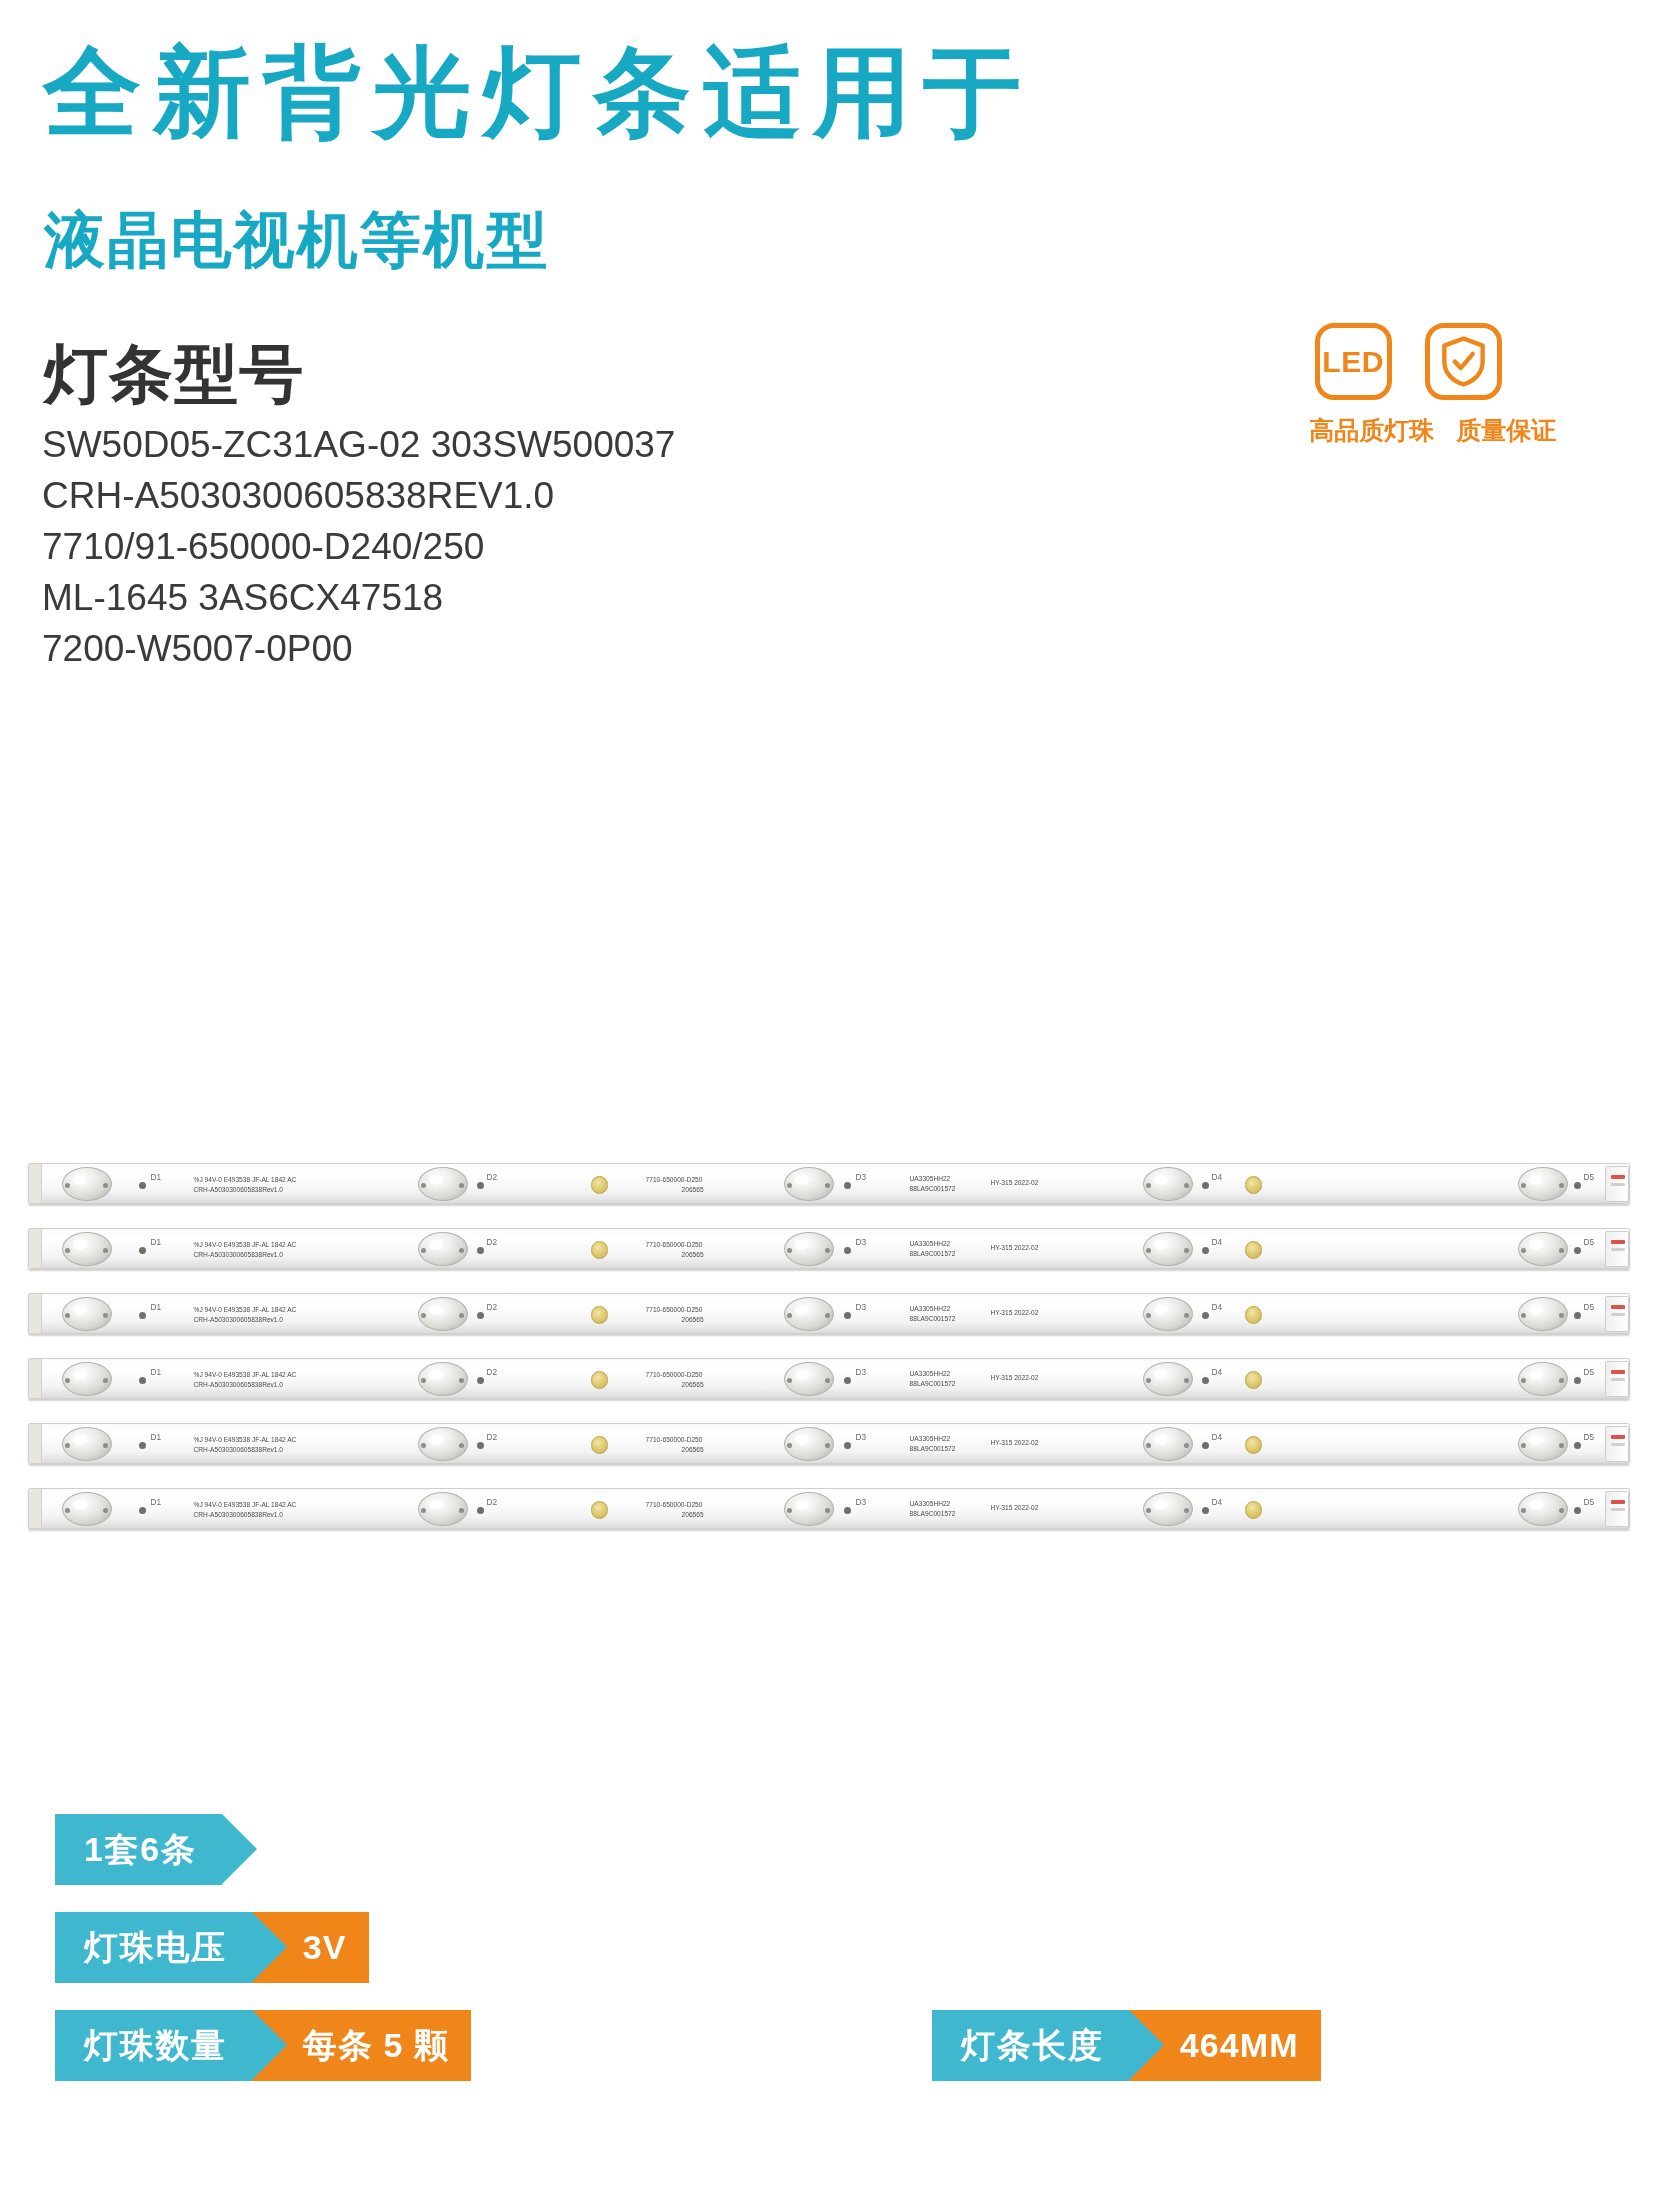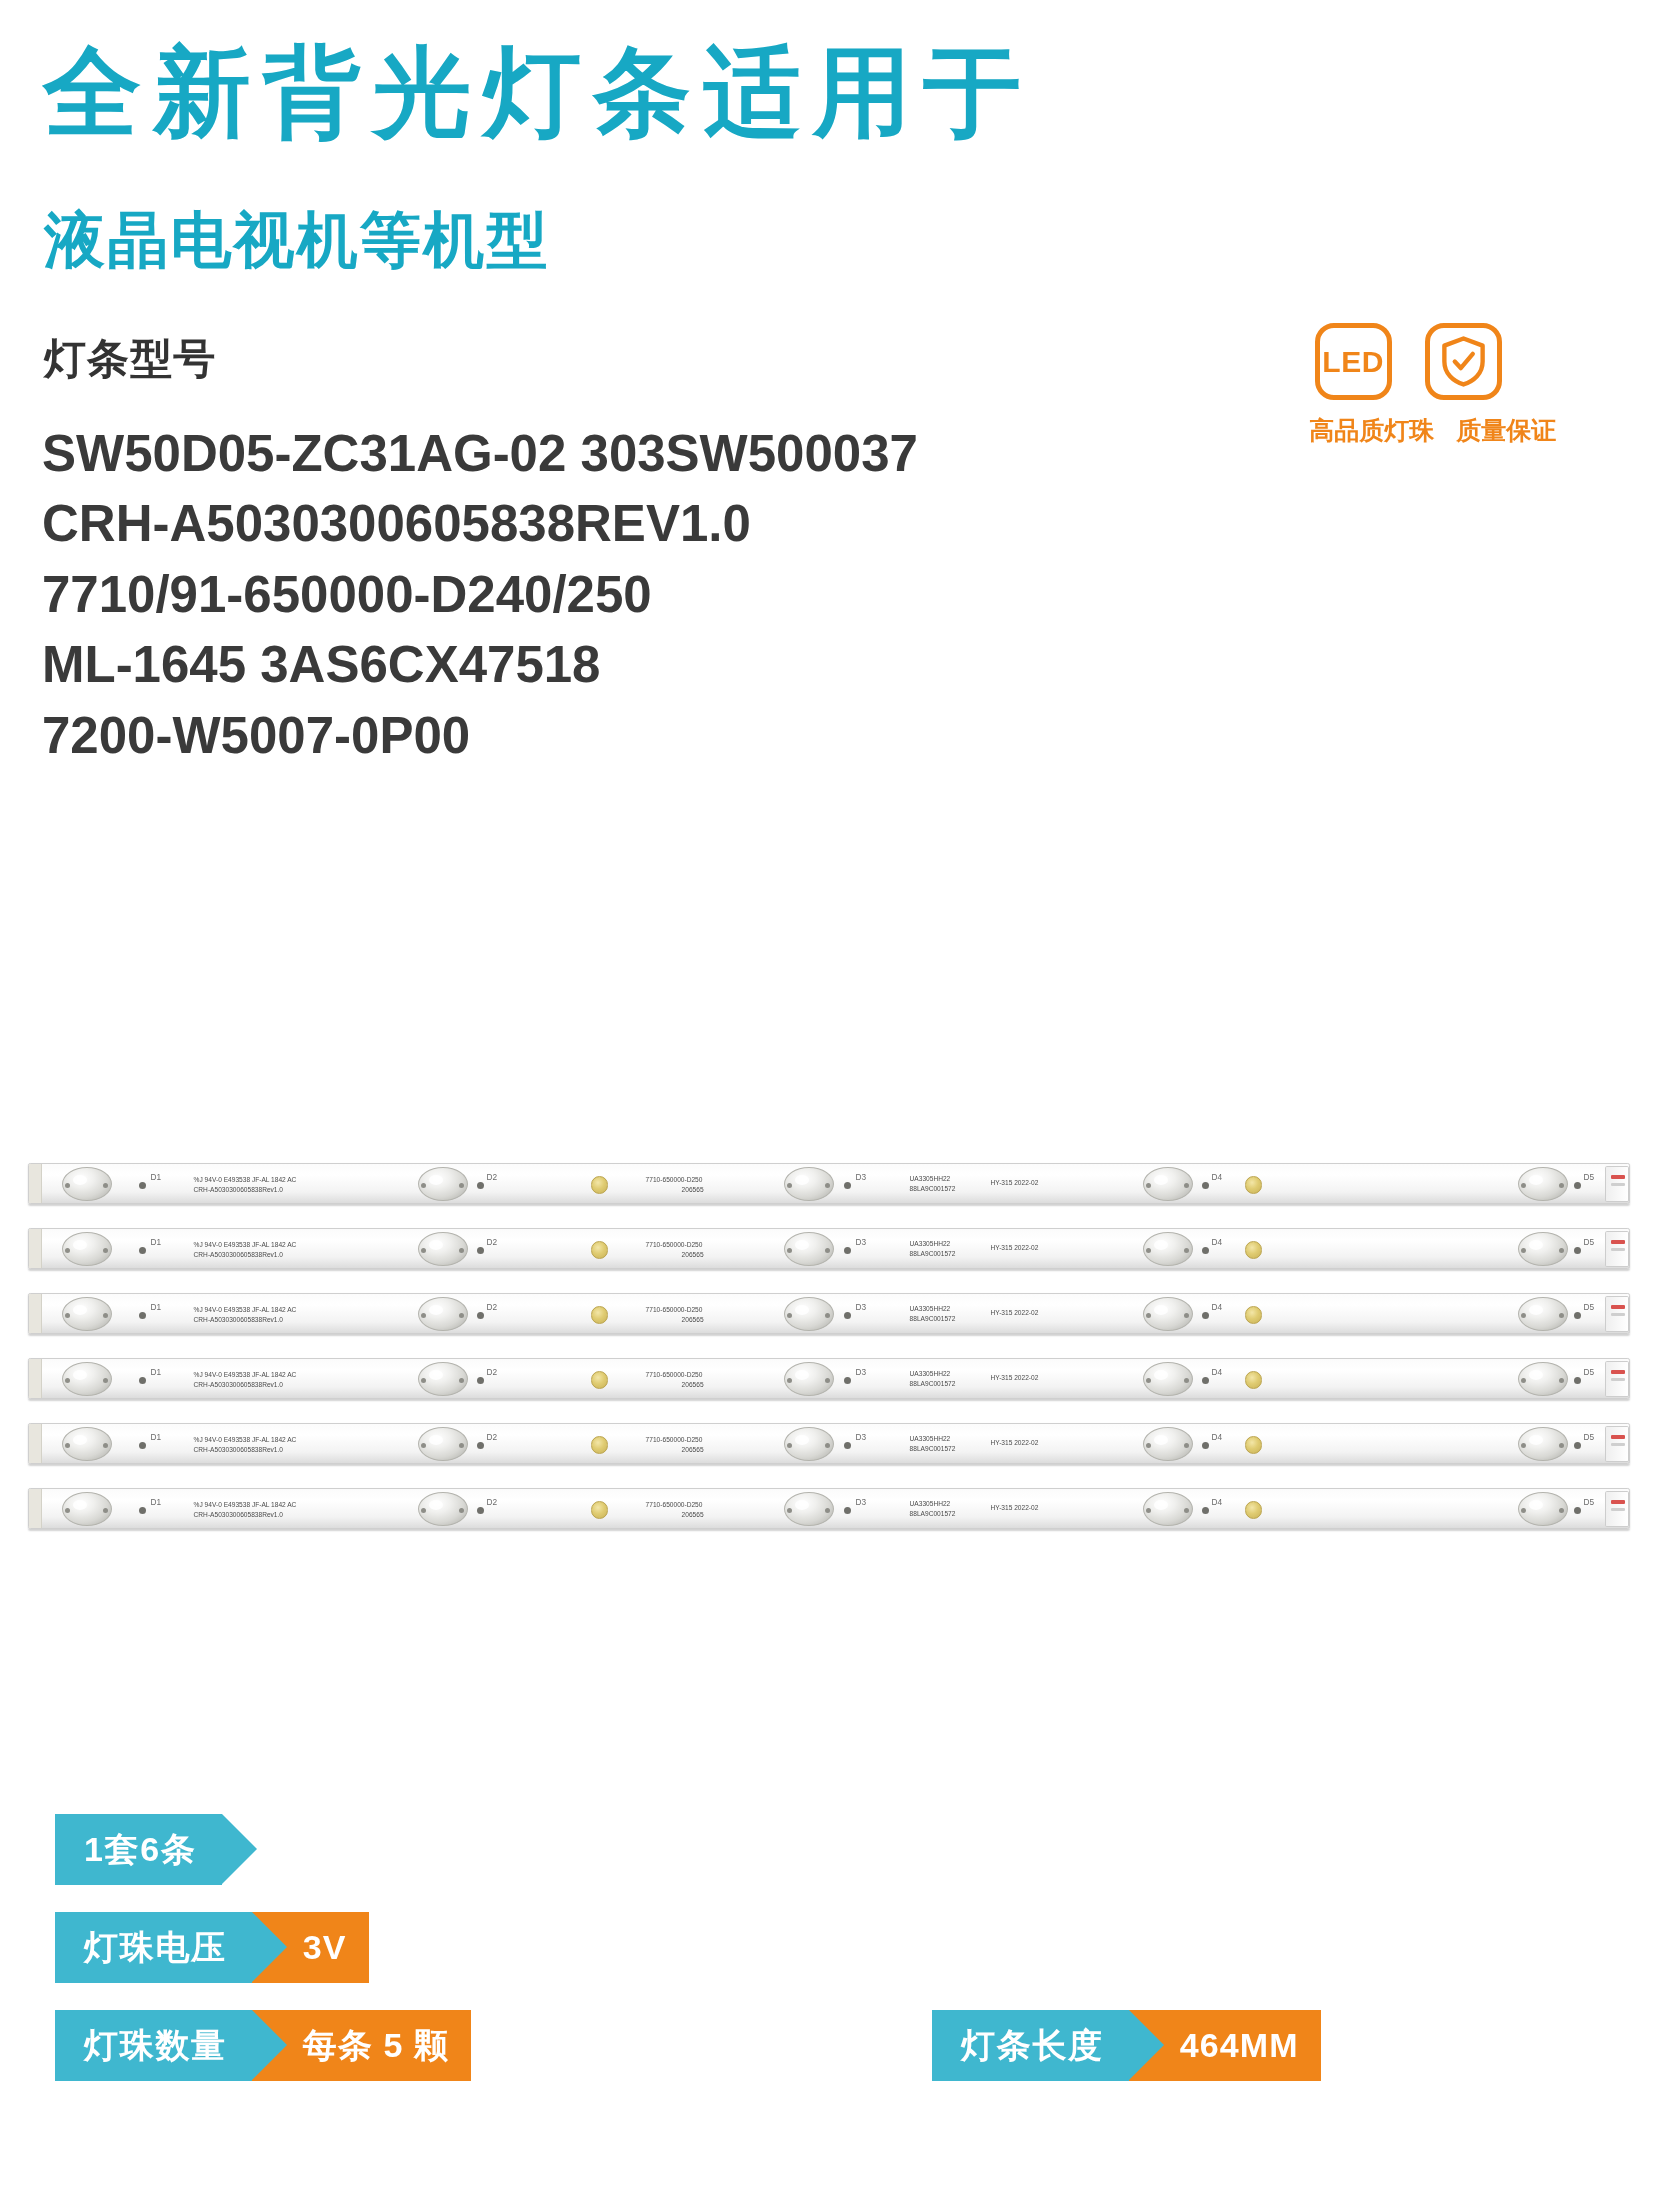--- a/index.html
+++ b/index.html
@@ -84,34 +84,34 @@
     font-weight: bold;
     white-space: nowrap;
     padding-left: 2.2px;
   }
 
   
   .model-label {
     position: absolute;
     left: 44px;
     top: 331px;
-    font-size: 42px;
+    font-size: 64px;
     font-weight: bold;
     color: #333333;
     letter-spacing: 1.1px;
   }
   .model-list {
     position: absolute;
     left: 42px;
     top: 419px;
     width: 1268px;
   }
   .model-line {
-    font-size: 51px;
-    font-weight: bold;
+    font-size: 37px;
+    font-weight: normal;
     color: #3a3a3a;
     line-height: 1.38;
     white-space: nowrap;
     letter-spacing: 0px;
   }
 
   
   .strips {
     position: absolute;
     left: 0;

